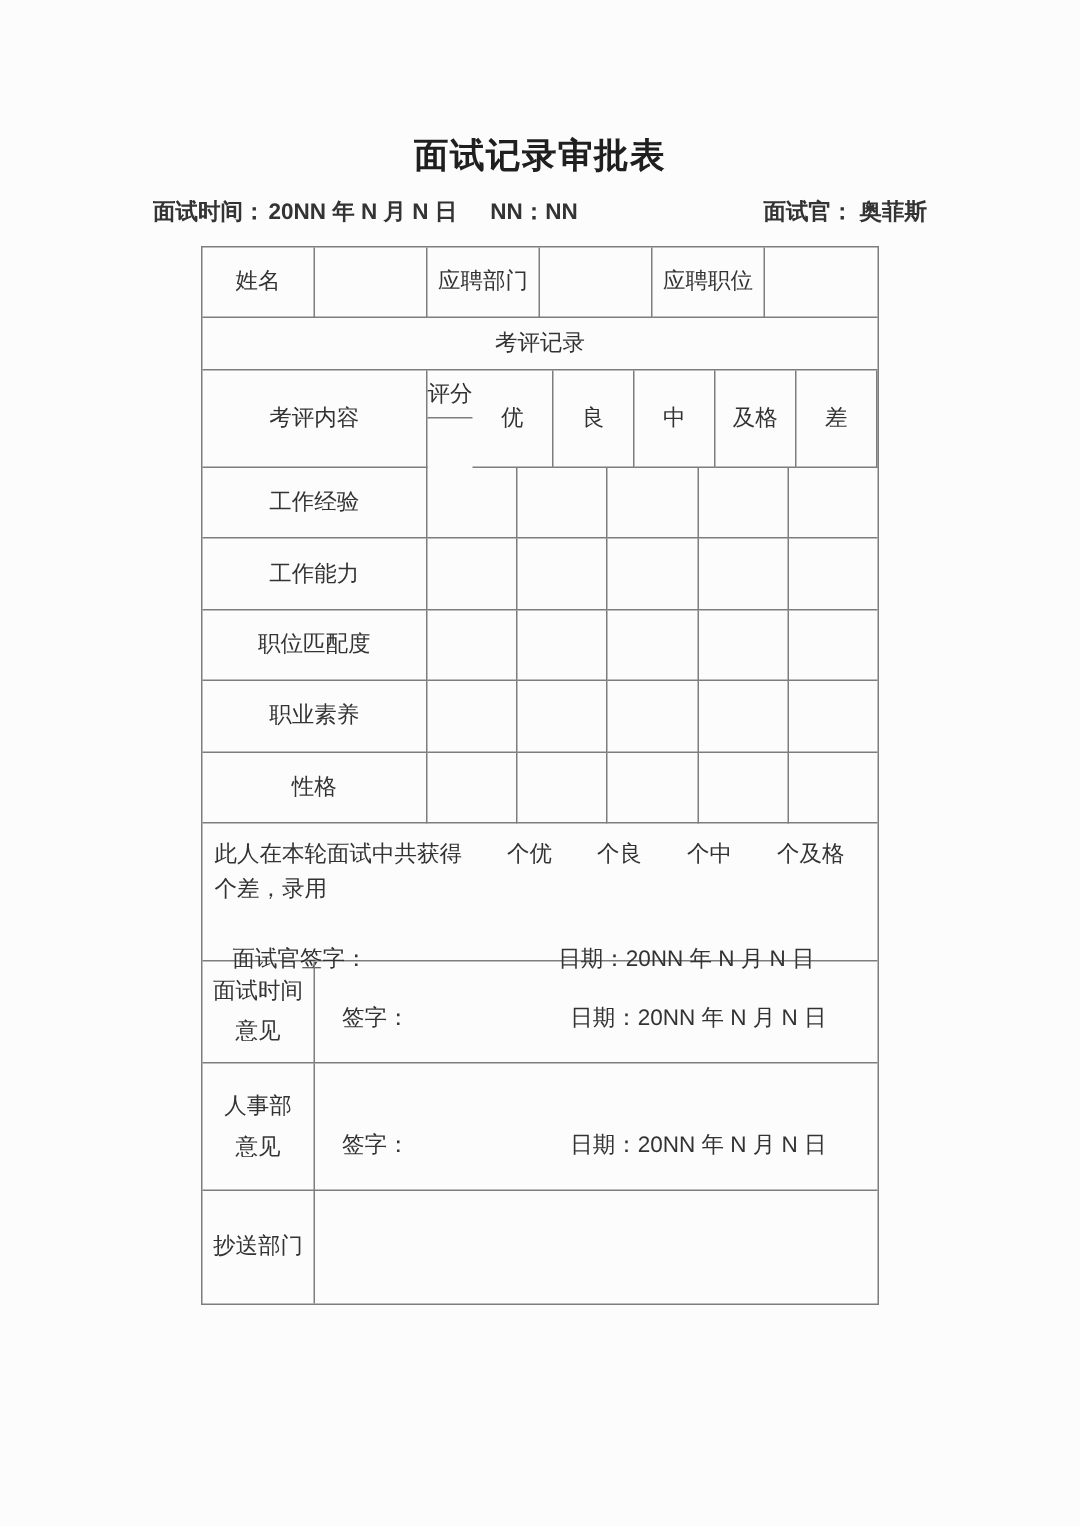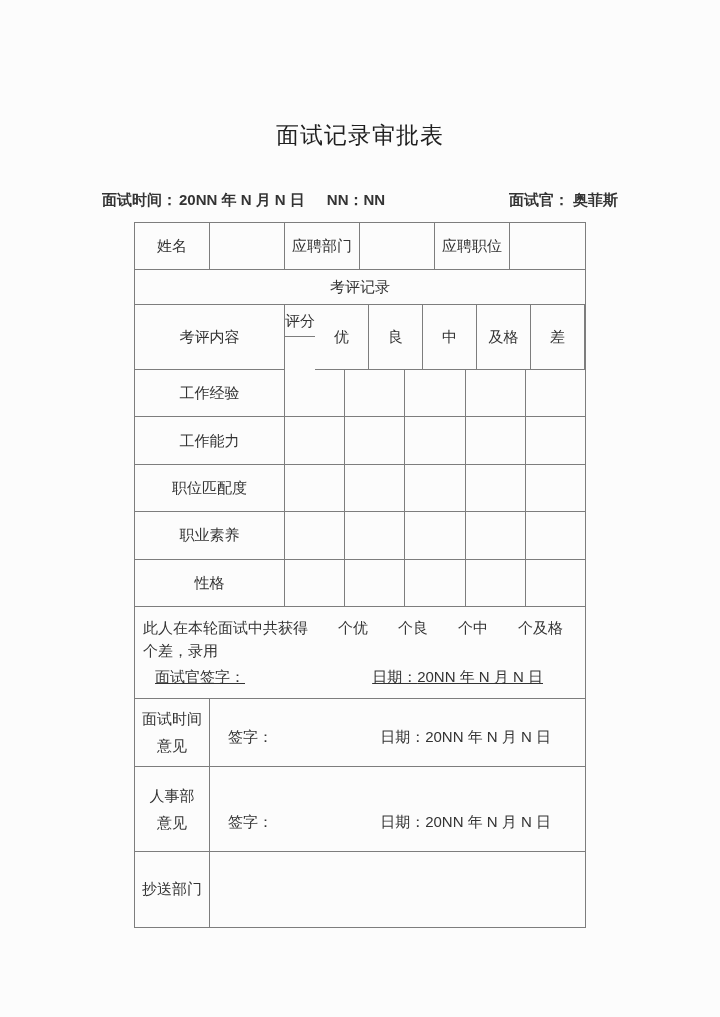--- a/index.html
+++ b/index.html
@@ -19,29 +19,28 @@
     overflow:hidden;
   }
   .doc{
     position:relative;
     width:720px; height:1017px;
   }
   .title{
     padding-top:89px;
     text-align:center;
     font-size:23px;
-    font-weight:normal;
+    font-weight:bold;
     letter-spacing:1px;
     color:var(--ink-dark);
     line-height:28px;
-    margin-top:32px;
   }
   .meta{
     width:516px;
-    margin:41px auto 0 auto;
+    margin:15px auto 0 auto;
     display:flex;
     justify-content:space-between;
     align-items:center;
     font-weight:600;
     line-height:20px;
   }
   .meta-left{ display:flex; align-items:center; }
   .meta-left .clock{ margin-left:22px; }
   .meta-left .mval{ margin-left:2px; }
   .meta-right{ display:flex; align-items:center; }
@@ -87,22 +86,21 @@
     flex-direction:column;
     align-items:stretch;
     justify-content:flex-start;
     text-align:left;
     padding:9px 8px 0 8px;
     line-height:23px;
   }
   .sign-line{
     display:flex;
     align-items:flex-end;
-    margin-top:3px;
-    text-decoration:underline;
+    margin-top:24px;
   }
   .sign-line .sign-label{ margin-left:12px; }
   .date-group{ margin-left:auto; margin-right:34px; display:flex; }
 
   .r-approve1{ height:68px; }
   .r-approve2{ height:85px; }
   .r-cc{ height:75px; }
   .head-2line{ flex-direction:column; line-height:27px; }
   .sign-cell{
     justify-content:flex-start;

